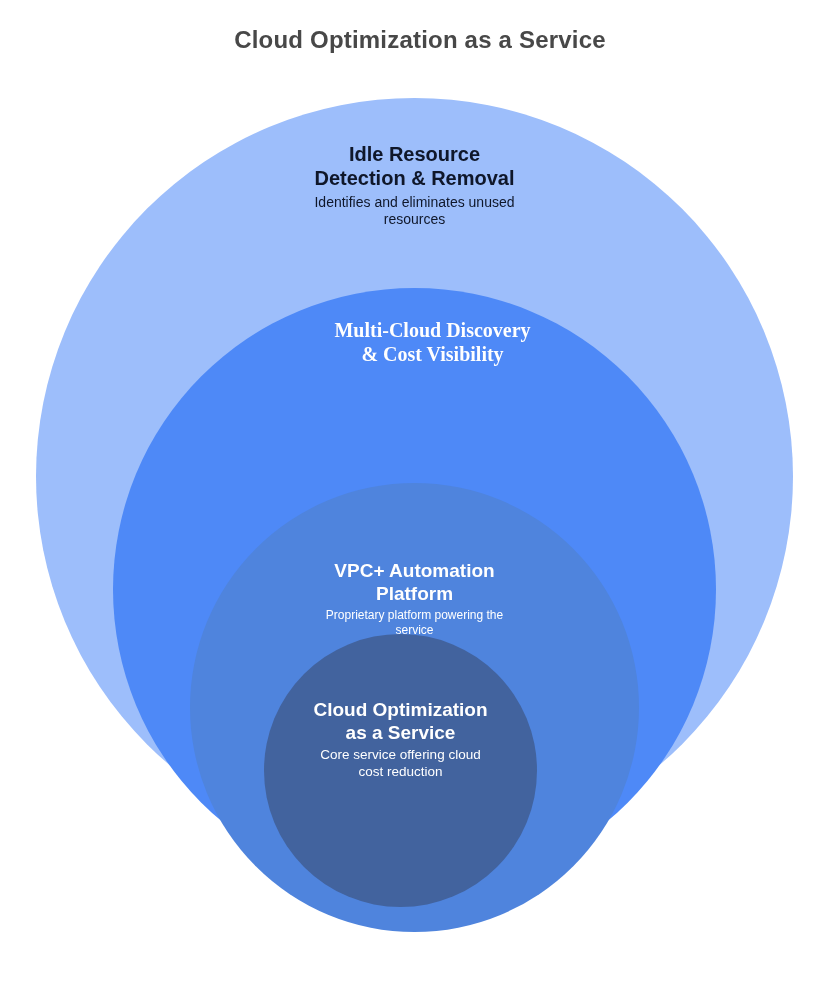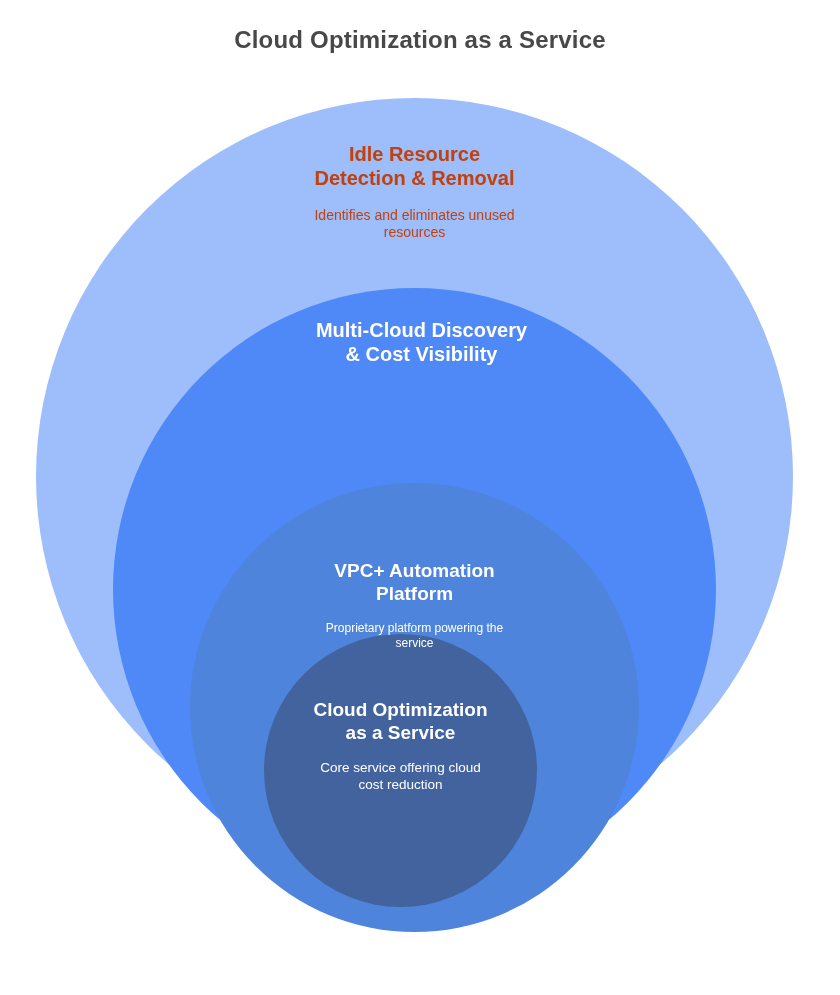--- a/index.html
+++ b/index.html
@@ -77,21 +77,21 @@
 
   .layer-title {
     font-weight: bold;
     line-height: 1.22;
     text-shadow: 0 0 1px rgba(0,0,0,0.06);
   }
 
   .layer-desc {
     font-weight: normal;
     line-height: 1.25;
-    margin-top: 16px;
+    margin-top: 3px;
   }
 
   
   #label-1 { top: 142px; }
   #label-1 .layer-title { font-size: 20px; }
   #label-1 .layer-desc  { font-size: 14px; }
 
   #label-2 { top: 318px; }
   #label-2 .layer-title { font-size: 20px; }
   #label-2 .layer-desc  { font-size: 14px; }
@@ -99,21 +99,21 @@
   #label-3 { top: 514px; }
   #label-3 .layer-title { font-size: 19px; margin-top: 45px; }
   #label-3 .layer-desc  { font-size: 12px; }
 
   #label-4 { top: 698px; }
   #label-4 .layer-title { font-size: 19px; }
   #label-4 .layer-desc  { font-size: 13.5px; }
 
   
   #label-1 { left: 36px;  width: 757px; }
-  #label-2 { left: 120px; width: 603px; }
+  #label-2 { left: 131px; width: 603px; font-family: Liberation Serif, serif; }
   #label-3 { left: 190px; width: 449px; }
   #label-4 { left: 264px; width: 273px; }
 
   #label-1 .layer-title, #label-1 .layer-desc { max-width: 210px; margin-left: auto; margin-right: auto; }
   #label-2 .layer-title, #label-2 .layer-desc { max-width: 215px; margin-left: auto; margin-right: auto; }
   #label-3 .layer-title { max-width: 230px; margin-left: auto; margin-right: auto; }
   #label-3 .layer-desc  { max-width: 200px; margin-left: auto; margin-right: auto; }
   #label-4 .layer-title { max-width: 190px; margin-left: auto; margin-right: auto; }
   #label-4 .layer-desc  { max-width: 180px; margin-left: auto; margin-right: auto; }
 </style>
@@ -123,21 +123,21 @@
 <div id="chart-title" style="color: rgb(72, 72, 72);">Cloud Optimization as a Service</div>
 
 <div class="circle" id="ring-1" style="background: rgb(157, 190, 251);"></div>
 
 <div class="circle" id="ring-2" style="background: rgb(78, 137, 247);"></div>
 
 <div class="circle" id="ring-3" style="background: rgb(79, 132, 221);"></div>
 
 <div class="circle" id="ring-4" style="background: rgb(66, 99, 158);"></div>
 
-<div class="layer-label" id="label-1" style="color: #c2410c;">
+<div class="layer-label" id="label-1" style="color: #0f172a;">
   <div class="layer-title">Idle Resource Detection &amp; Removal</div>
   <div class="layer-desc">Identifies and eliminates unused resources</div>
 </div>
 
 <div class="layer-label" id="label-2" style="color: rgb(255, 255, 255);">
   <div class="layer-title">Multi-Cloud Discovery &amp; Cost Visibility</div>
 </div>
 
 <div class="layer-label" id="label-3" style="color: rgb(255, 255, 255);">
   <div class="layer-title">VPC+ Automation Platform</div>

